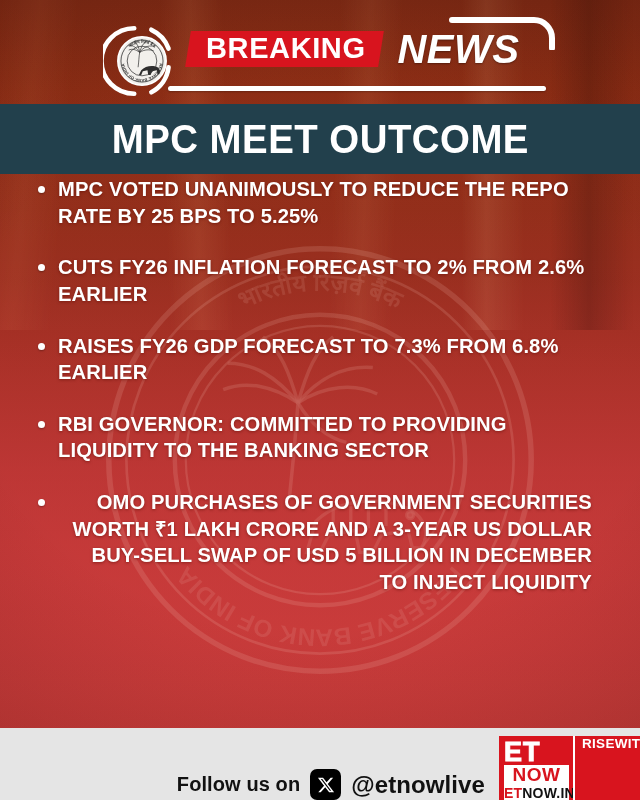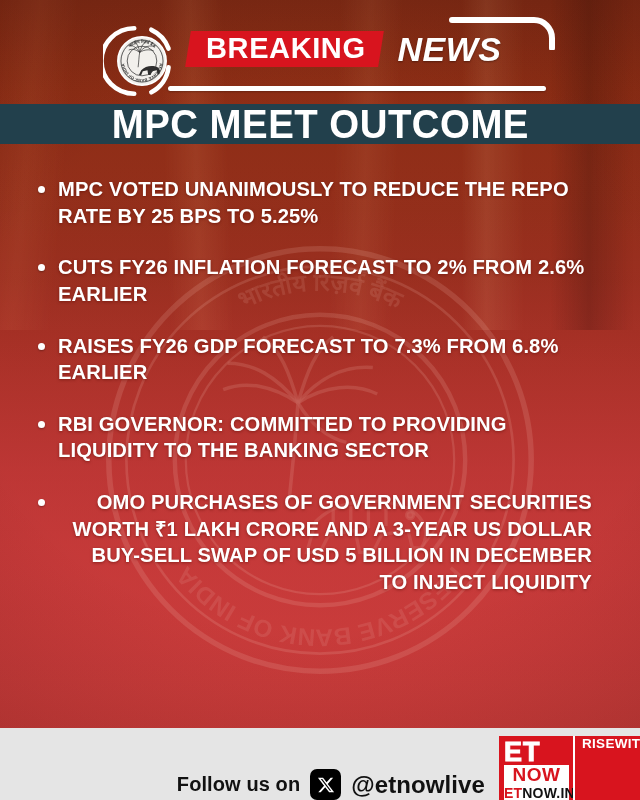--- a/index.html
+++ b/index.html
@@ -111,21 +111,21 @@
     color: #ffffff;
     font-size: 29px;
     font-weight: 700;
     letter-spacing: .6px;
     line-height: 1;
     font-family: "Liberation Sans Narrow", "Liberation Sans", sans-serif;
     text-transform: uppercase;
   }
   .news-word {
     color: #ffffff;
-    font-size: 34px;
+    font-size: 40px;
     font-weight: 700;
     font-style: italic;
     letter-spacing: .5px;
     margin-left: 16px;
     line-height: 1;
     text-transform: uppercase;
     text-shadow: 0 1px 2px rgba(0,0,0,.35);
   }
   
   .swoosh {
@@ -141,21 +141,21 @@
     width: 378px; height: 5px;
     background: #ffffff;
     border-radius: 3px;
     box-shadow: 0 1px 2px rgba(0,0,0,.25);
   }
 
   
   .title-band {
     position: absolute;
     left: 0; top: 104px; right: 0;
-    height: 40px;
+    height: 70px;
     background: #22404c;
     z-index: 11;
     display: flex;
     align-items: center;
     justify-content: center;
   }
   .title-band h1 {
     margin: 0;
     color: #ffffff;
     font-size: 40px;

